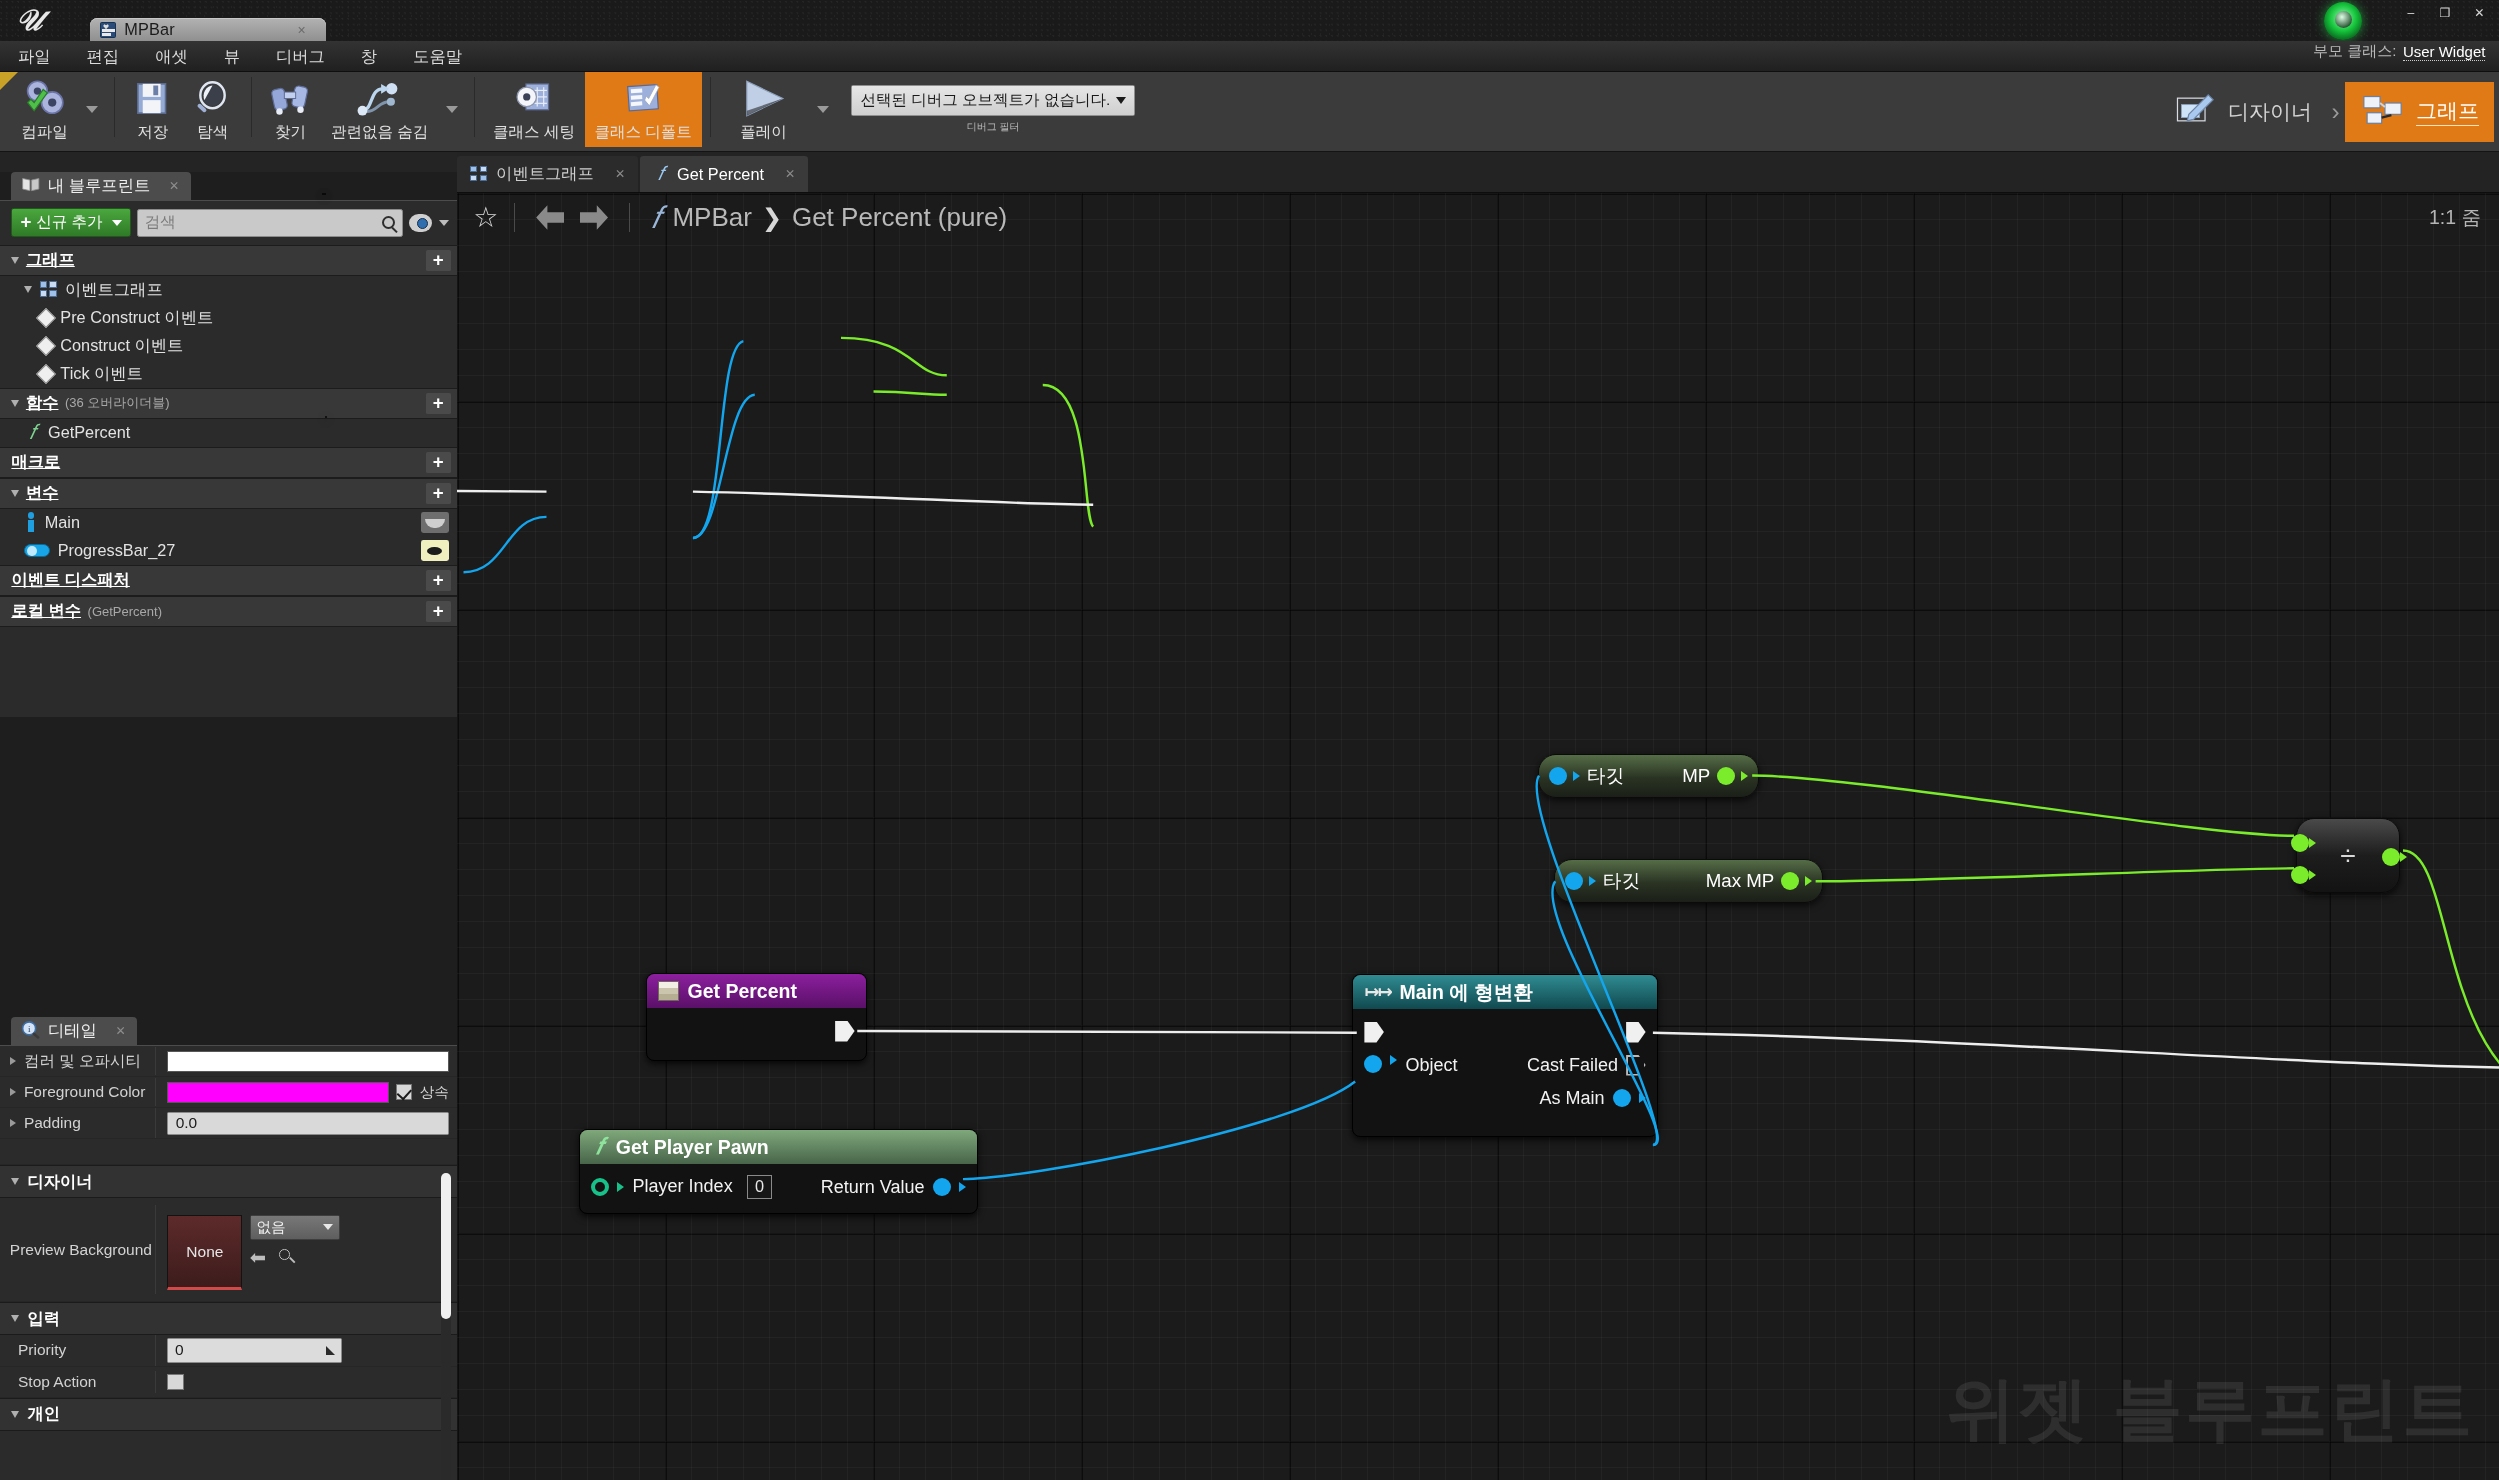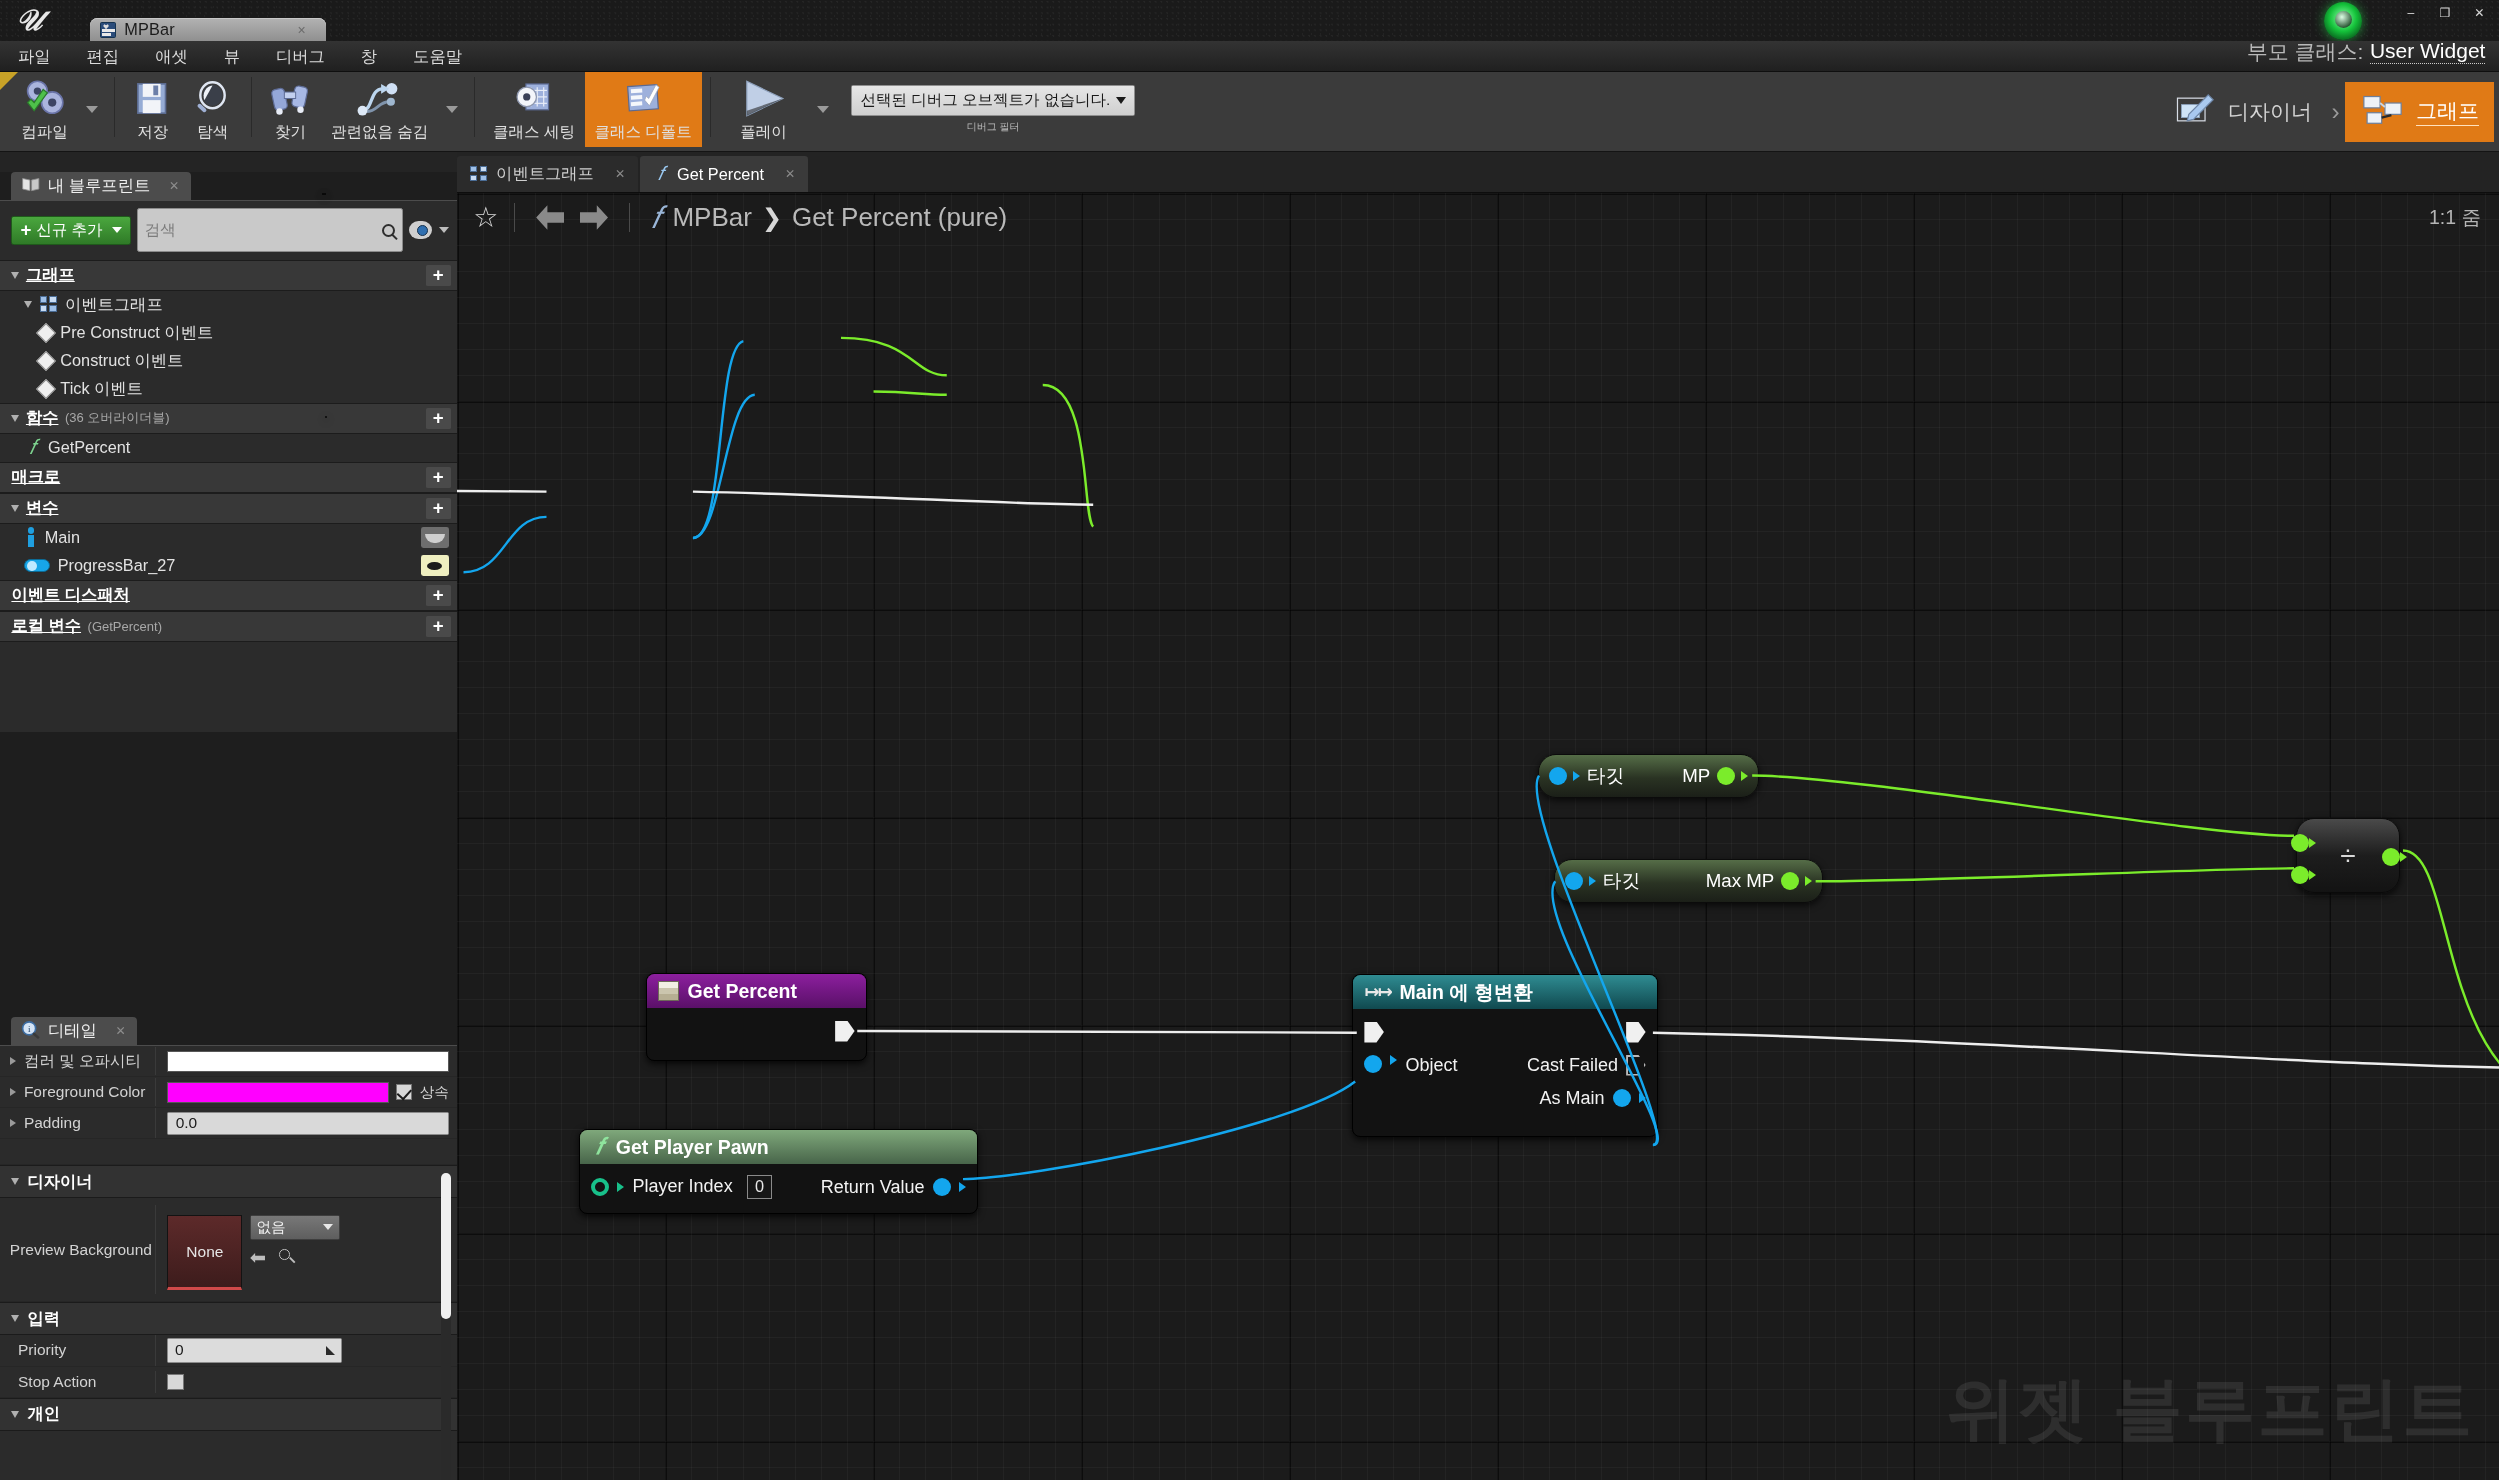--- a/index.html
+++ b/index.html
@@ -58,21 +58,21 @@
 
   
   .menubar {
     position:absolute; left:0; top:41px; width:2500px; height:31px;
     background: linear-gradient(to bottom,#333333,#202020);
     display:flex; align-items:center; border-bottom:0.8px solid #0f0f0f;
   }
   .menuitem { padding:0 18px; font-size:16.3px; color:#dcdcdc; height:31px; line-height:31px; }
   .parentclass {
     position:absolute; right:8.1px; top:41px; height:21px;
-    display:flex; align-items:center; font-size:21px; color:#b9b9b9; padding-right:6.5px;
+    display:flex; align-items:center; font-size:15px; color:#b9b9b9; padding-right:6.5px;
   }
   .parentclass .pcval { color:#ffffff; margin-left:6.5px; border-bottom:0.8px dotted #cccccc; }
 
   
   .toolbar {
     position:absolute; left:0; top:72px; width:2500px; height:80px;
     background:#3b3b3b; border-bottom:0.8px solid #141414;
     display:flex; align-items:flex-start;
   }
   .tb-corner { position:absolute; left:0; top:0; width:0; height:0;
@@ -120,21 +120,21 @@
 
   .bp-toolrow { display:flex; align-items:center; gap:6.5px; padding:7.3px 8.1px 7.3px 11.4px; }
   .addnew {
     background: linear-gradient(to bottom,#4aa73e,#2f7a27); border:0.8px solid #1f5a1b; border-radius:2.4px;
     height:29px; display:flex; align-items:center; padding:0 8.1px; color:#ffffff; font-size:15.5px; gap:4.9px;
   }
   .addnew .plus{ font-size:18.7px; line-height:1; font-weight:bold; }
   .addnew .ca{width:0;height:0;border-left:5.7px solid transparent;border-right:5.7px solid transparent;
               border-top:6.5px solid #ffffff;margin-left:4.1px;}
   .searchbox {
-    flex:1; height:44px; background:#c9c9c9; border:0.8px solid #8b8b8b; border-radius:2.4px;
+    flex:1; height:28px; background:#c9c9c9; border:0.8px solid #8b8b8b; border-radius:2.4px;
     display:flex; align-items:center; padding:0 6.5px; position:relative;
   }
   .searchbox .ph { color:#7b7b7b; font-size:15.5px; }
   .mag { position:absolute; right:6.5px; width:13px;height:13px;border:2px solid #2e2e2e;border-radius:50%; }
   .mag:after{content:"";position:absolute;right:-4.9px;bottom:-3.3px;width:7.3px;height:2px;background:#2e2e2e;
              transform:rotate(45deg);}
   .eyebtn { width:23px;height:18px;border-radius:50%/60%; background:#cfcfcf; position:relative; }
   .eyebtn:after{content:"";position:absolute;left:7.3px;top:4.1px;width:9px;height:9px;border-radius:50%;
                 background:#2f6fb0;border:1.6px solid #16314d;}
   .minicaret{width:0;height:0;border-left:5.7px solid transparent;border-right:5.7px solid transparent;

